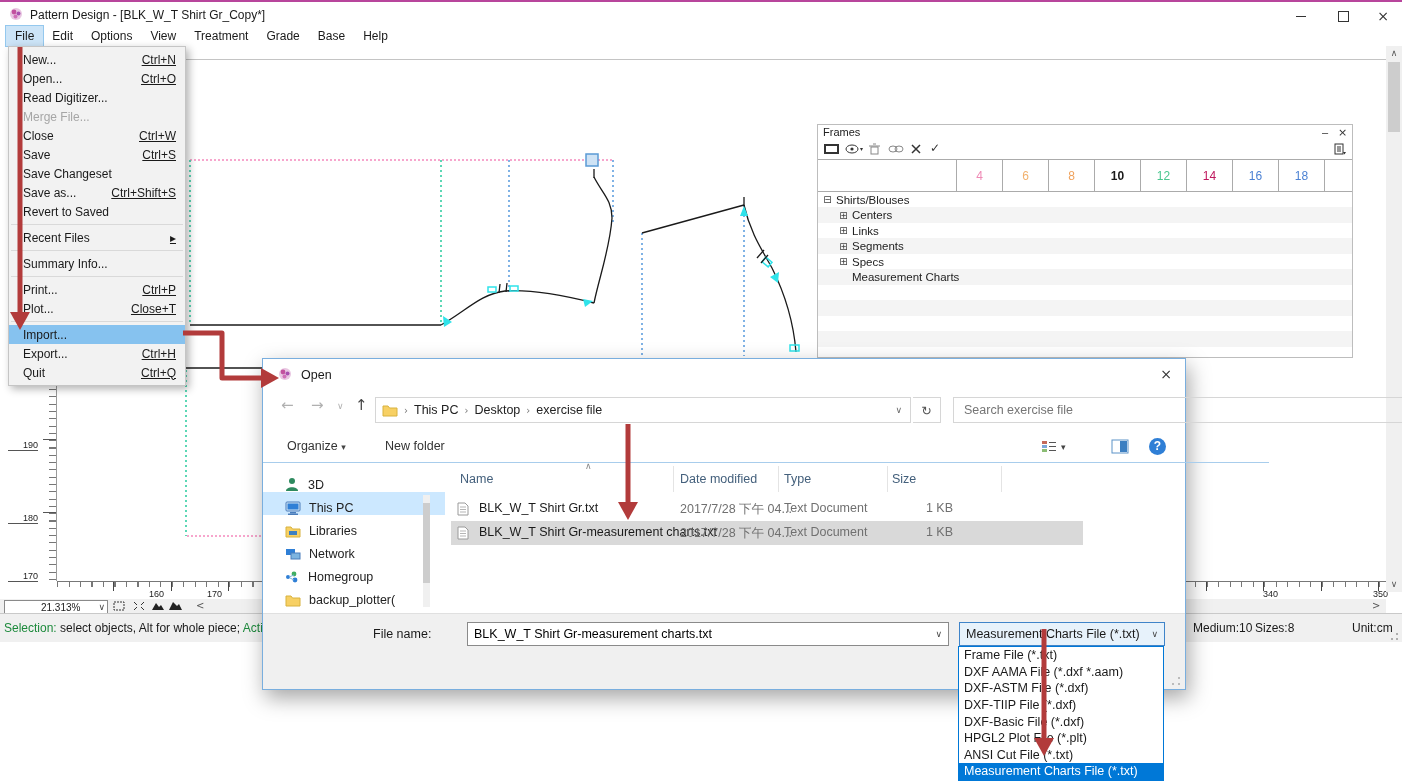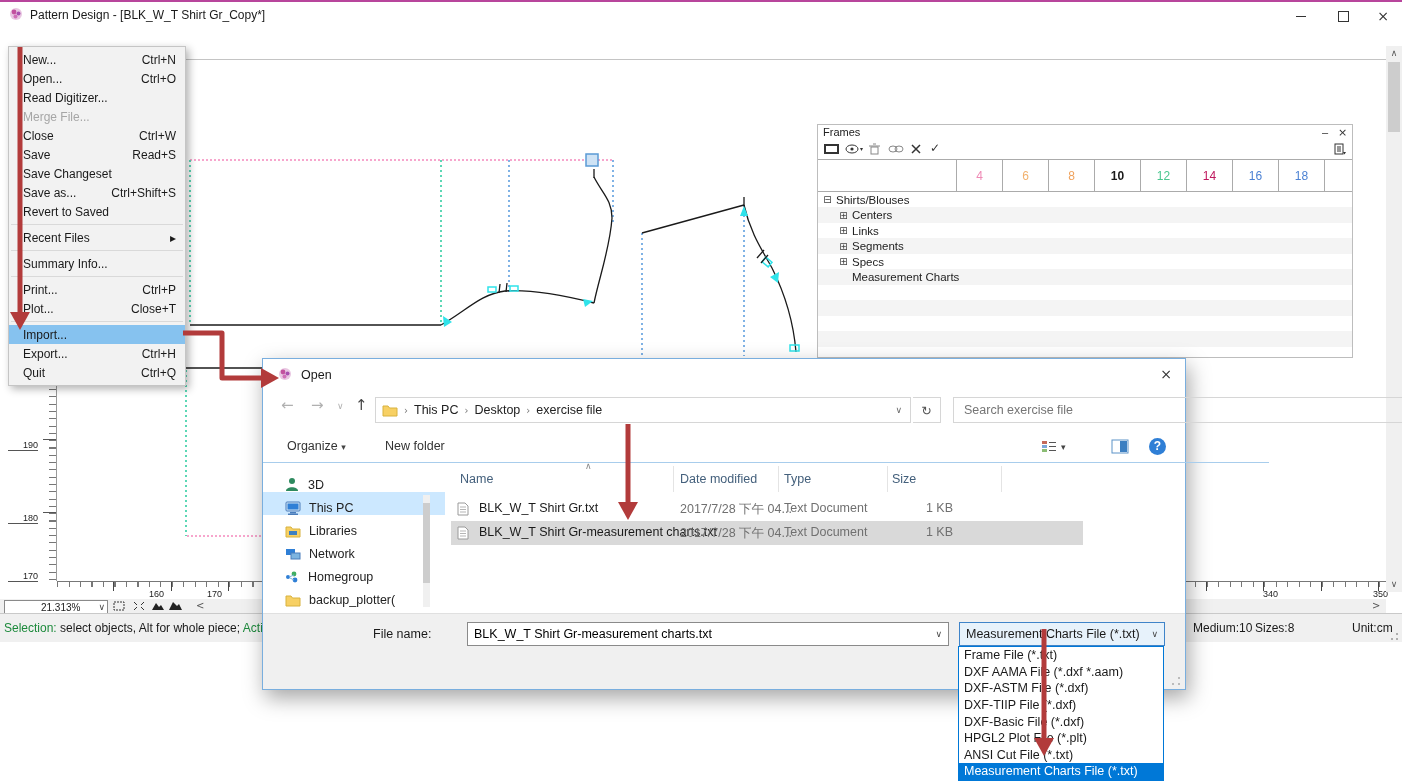--- a/index.html
+++ b/index.html
@@ -54,21 +54,21 @@
   .frsize{width:46px;}
   #frtree{left:0px;top:67px;width:534px;height:165px;
     background:repeating-linear-gradient(to bottom,#fff 0,#fff 15.5px,#f4f4f4 15.5px,#f4f4f4 31px);}
   .trow{height:15.5px;display:flex;align-items:center;font-size:11.5px;color:#222;}
   .texp{width:11px;text-align:center;font-size:10px;color:#444;margin-right:3px;}
 
   
   #filemenu{left:8px;top:46px;width:176px;background:#f2f2f2;border:1px solid #c5c5c5;padding:3px 0;z-index:5;box-shadow:3px 3px 8px rgba(0,0,0,.3);}
   .mi{height:19px;display:flex;align-items:center;padding:0 9px 0 14px;font-size:12px;}
   .mi .ml{flex:1;}
-  .mi .ms{font-size:12px;}
+  .mi .ms{font-size:12px;text-decoration:underline;}
   .mi.dis{color:#a6a6a6;}
   .mi.hl{background:#86c2ef;}
   .msep{height:1px;background:#d9d9d9;margin:3px 2px;}
 
   
   #dlg{left:262px;top:358px;width:924px;height:332px;background:#fff;border:1px solid #79aede;z-index:10;box-shadow:3px 8px 20px rgba(0,0,0,.35);box-sizing:border-box;font-size:12.5px;}
   #dlgtitle{left:38px;top:9px;font-size:12.5px;}
   #dlgclose{left:884px;top:0px;width:38px;height:29px;display:flex;align-items:center;justify-content:center;color:#333;font-size:14px;}
   .navbtn{top:37px;font-size:15px;color:#b0b0b0;}
   #crumbbar{left:112px;top:38px;width:536px;height:26px;border:1px solid #d6d6d6;display:flex;align-items:center;box-sizing:border-box;background:#fff;}
@@ -157,20 +157,30 @@
     </svg>
     <div class="abs" id="wintitle">Pattern Design - [BLK_W_T Shirt Gr_Copy*]</div>
     <div class="abs winbtn" style="left:1282px">
         <div style="width:10px;height:1px;background:#333"></div>
       </div>
     <div class="abs winbtn" style="left:1324px">
         <div style="width:9px;height:9px;border:1px solid #333"></div>
       </div>
     <div class="abs winbtn uic" style="left:1364px;font-size:14px">×</div>
   </div>
+  <div class="abs" id="menubar">
+    <div class="mb open">File</div>
+    <div class="mb">Edit</div>
+    <div class="mb">Options</div>
+    <div class="mb">View</div>
+    <div class="mb">Treatment</div>
+    <div class="mb">Grade</div>
+    <div class="mb">Base</div>
+    <div class="mb">Help</div>
+  </div>
 
   <div class="abs" id="cvline-v"></div>
   <div class="abs" id="cvline-h"></div>
   <div class="abs vtickminor"></div>
   <div class="abs vtickmajor"></div>
   <div class="abs vlab" style="left:8px;top:440px">190</div>
   <div class="abs vlab" style="left:8px;top:513px">180</div>
   <div class="abs vlab" style="left:8px;top:571px">170</div>
   <div class="abs" id="hruler">
     <div class="abs htickminor"></div>
@@ -312,21 +322,21 @@
     <div class="mi dis">
         <span class="ml">Merge File...</span>
         <span class="ms"></span>
       </div>
     <div class="mi">
         <span class="ml">Close</span>
         <span class="ms">Ctrl+W</span>
       </div>
     <div class="mi">
         <span class="ml">Save</span>
-        <span class="ms">Read+S</span>
+        <span class="ms">Ctrl+S</span>
       </div>
     <div class="mi">
         <span class="ml">Save Changeset</span>
         <span class="ms"></span>
       </div>
     <div class="mi">
         <span class="ml">Save as...</span>
         <span class="ms">Ctrl+Shift+S</span>
       </div>
     <div class="mi">

